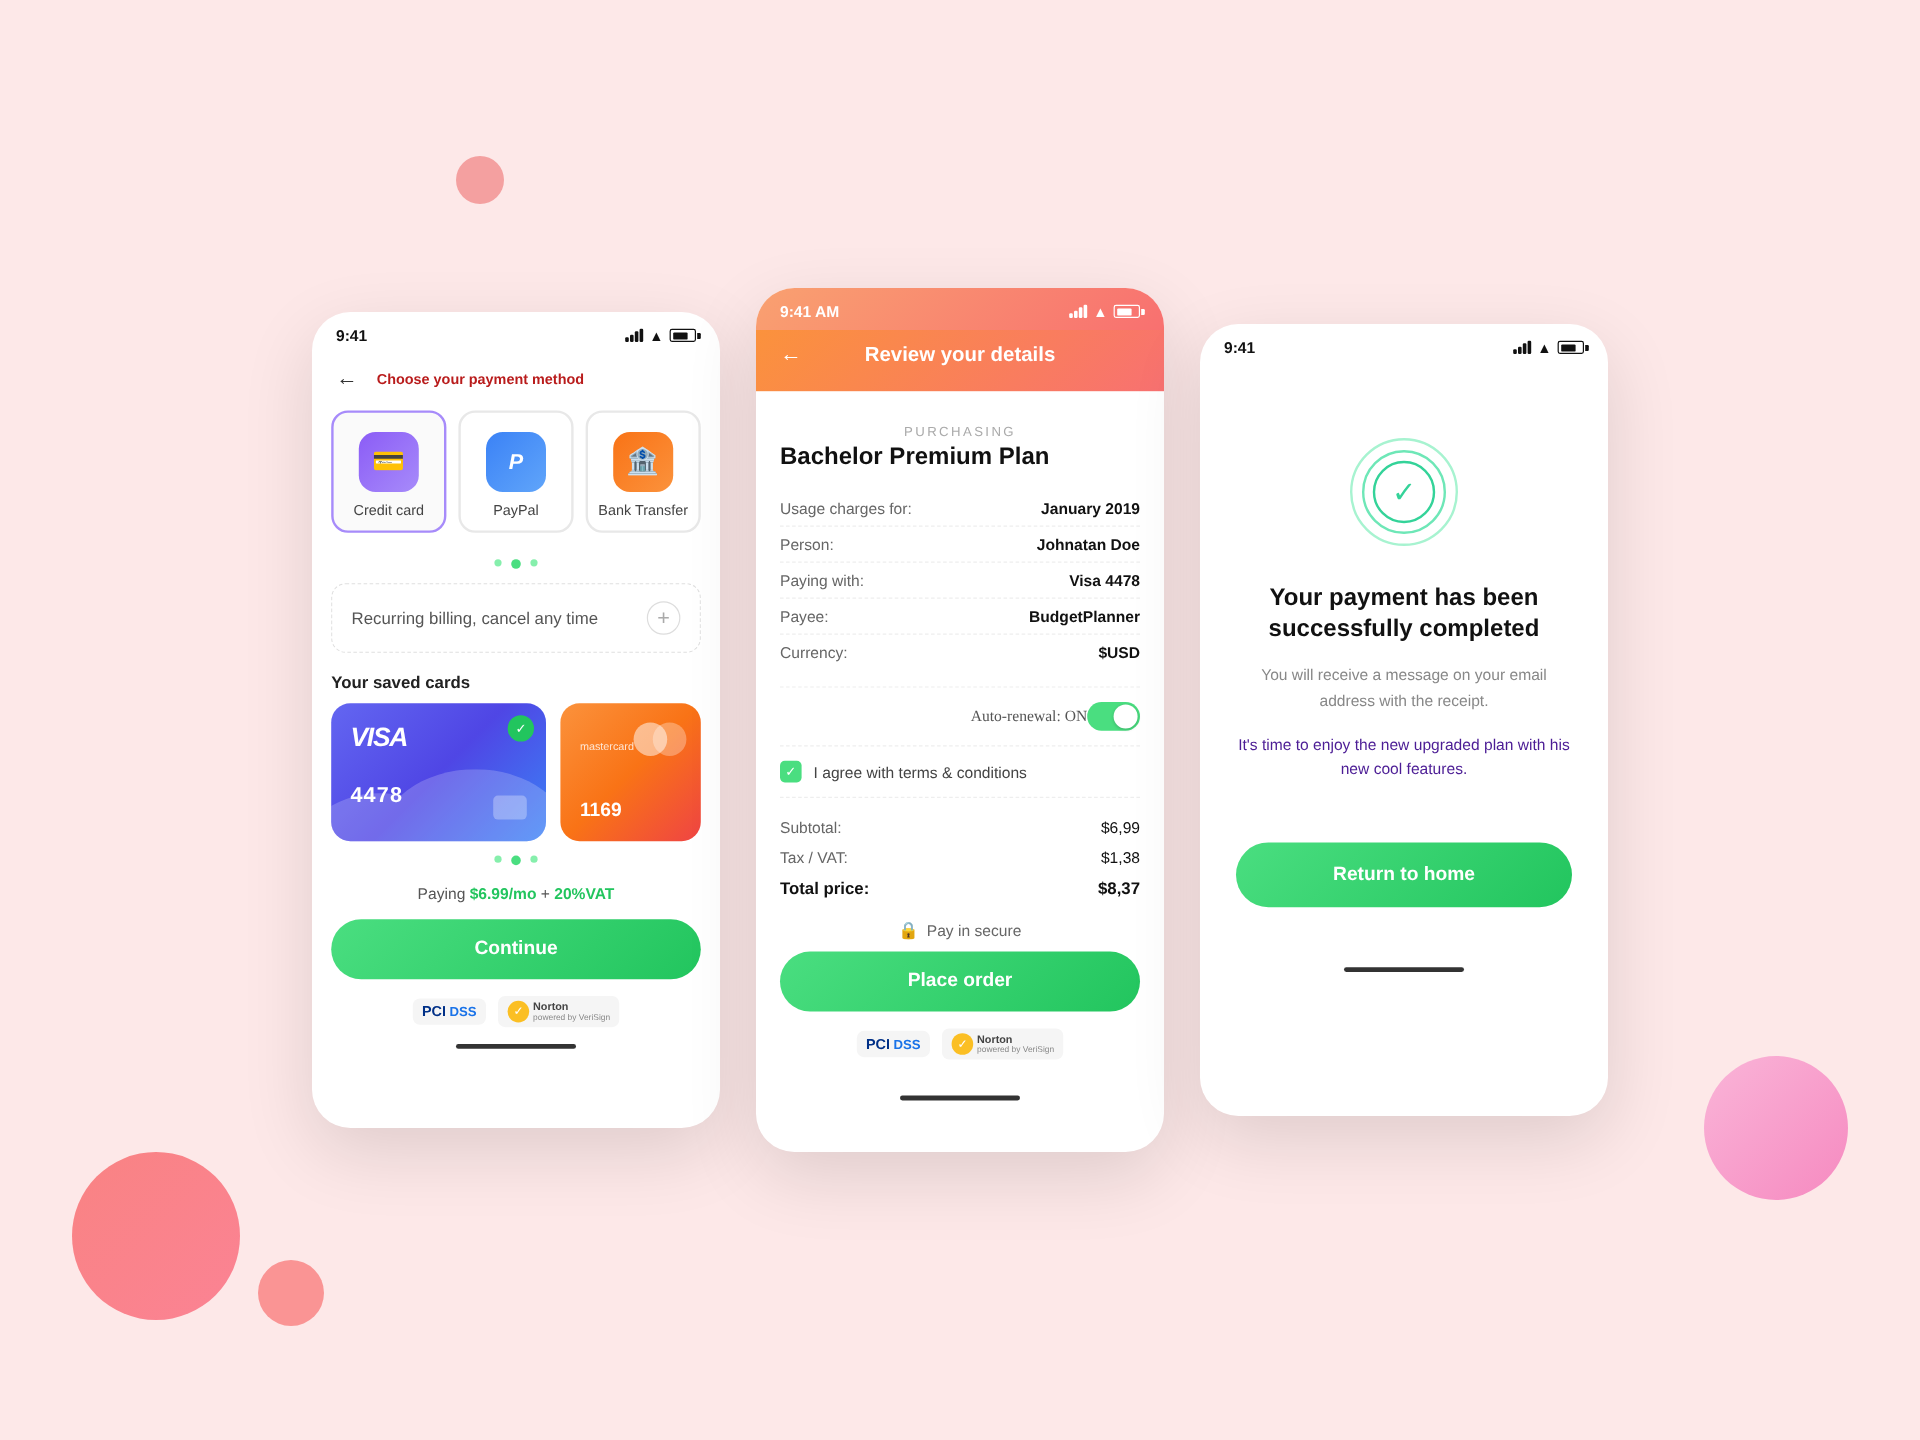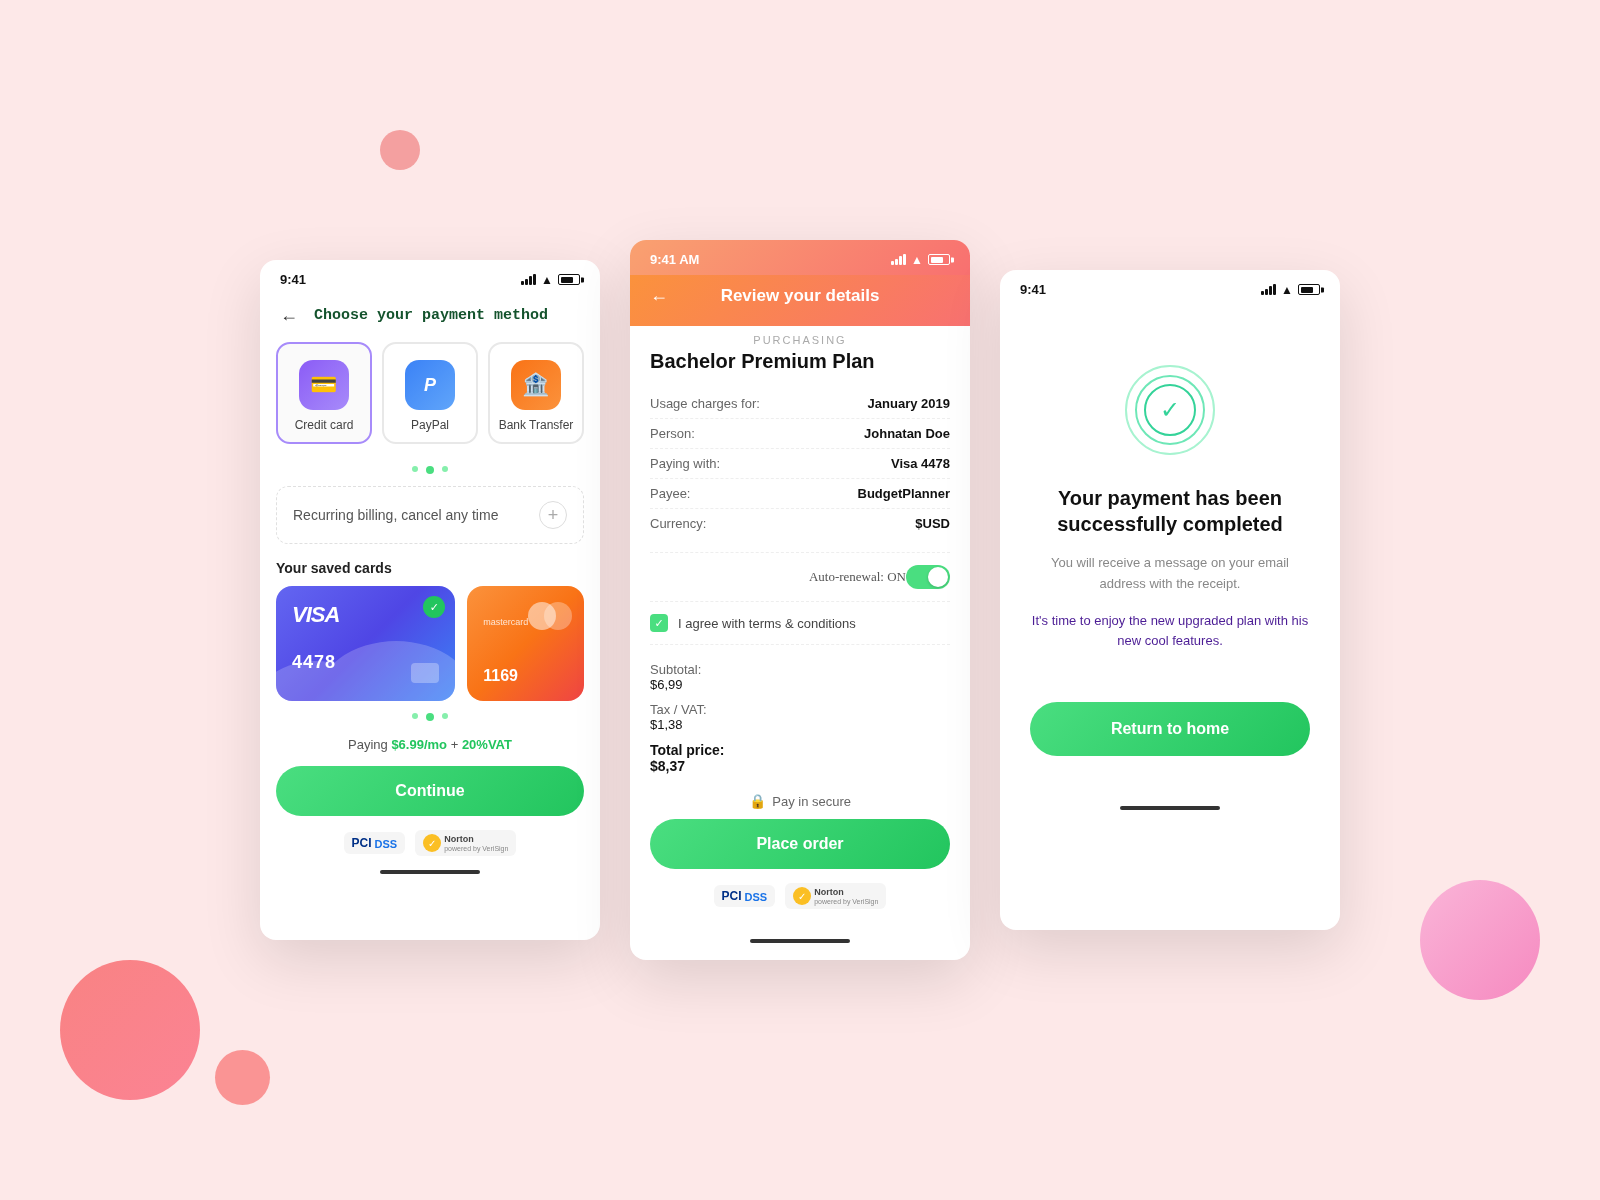--- a/index.html
+++ b/index.html
@@ -54,21 +54,21 @@
       display: flex;
       gap: 30px;
       align-items: center;
       position: relative;
       z-index: 1;
     }
 
     
     .phone {
       background: white;
-      border-radius: 16px;
+      border-radius: 32px;
       overflow: hidden;
       box-shadow: 0 20px 60px rgba(0,0,0,0.12);
       position: relative;
     }
     .phone-1 { width: 340px; height: 680px; }
     .phone-2 { width: 340px; height: 720px; }
     .phone-3 { width: 340px; height: 660px; }
 
     
     .status-bar {
@@ -131,24 +131,23 @@
       align-items: center;
       padding: 10px 20px 16px;
       gap: 16px;
     }
     .back-arrow {
       font-size: 18px;
       color: #333;
       cursor: pointer;
     }
     .s1-title {
-      font-size: 15px;
+      font-size: 12px;
       font-weight: 600;
-      color: #14532d;
-      font-family: Liberation Mono, monospace;
+      color: #b91c1c;
     }
     .payment-methods {
       display: flex;
       gap: 10px;
       padding: 0 16px 16px;
     }
     .payment-method {
       flex: 1;
       border: 2px solid #e8e8e8;
       border-radius: 14px;
@@ -333,21 +332,21 @@
     .s2-header {
       background: linear-gradient(135deg, #fb923c, #f87171);
       padding: 10px 20px 20px;
       display: flex;
       align-items: center;
       gap: 16px;
     }
     .s2-header-arrow { color: white; font-size: 18px; cursor: pointer; }
     .s2-title { color: white; font-size: 17px; font-weight: 600; flex: 1; text-align: center; }
 
-    .s2-body { padding: 8px 20px 16px; }
+    .s2-body { padding: 28px 20px 16px; }
     .purchasing-label {
       text-align: center;
       font-size: 11px;
       letter-spacing: 2px;
       color: #aaa;
       text-transform: uppercase;
       margin-bottom: 4px;
     }
     .plan-title {
       text-align: left;
@@ -410,21 +409,20 @@
       display: flex; align-items: center; justify-content: center;
       color: white; font-size: 11px;
     }
     .checkbox-label { font-size: 13px; color: #444; text-align: right; }
 
     .totals-section { padding: 12px 0 0; }
     .total-row {
       display: flex;
       justify-content: space-between;
       padding: 5px 0;
-      flex-direction: column;
     }
     .total-key { font-size: 13px; color: #666; }
     .total-val { font-size: 13px; color: #111; }
     .total-bold { font-weight: 700; font-size: 14px; color: #111; }
 
     .secure-pay-row {
       display: flex;
       align-items: center;
       justify-content: center;
       gap: 6px;

